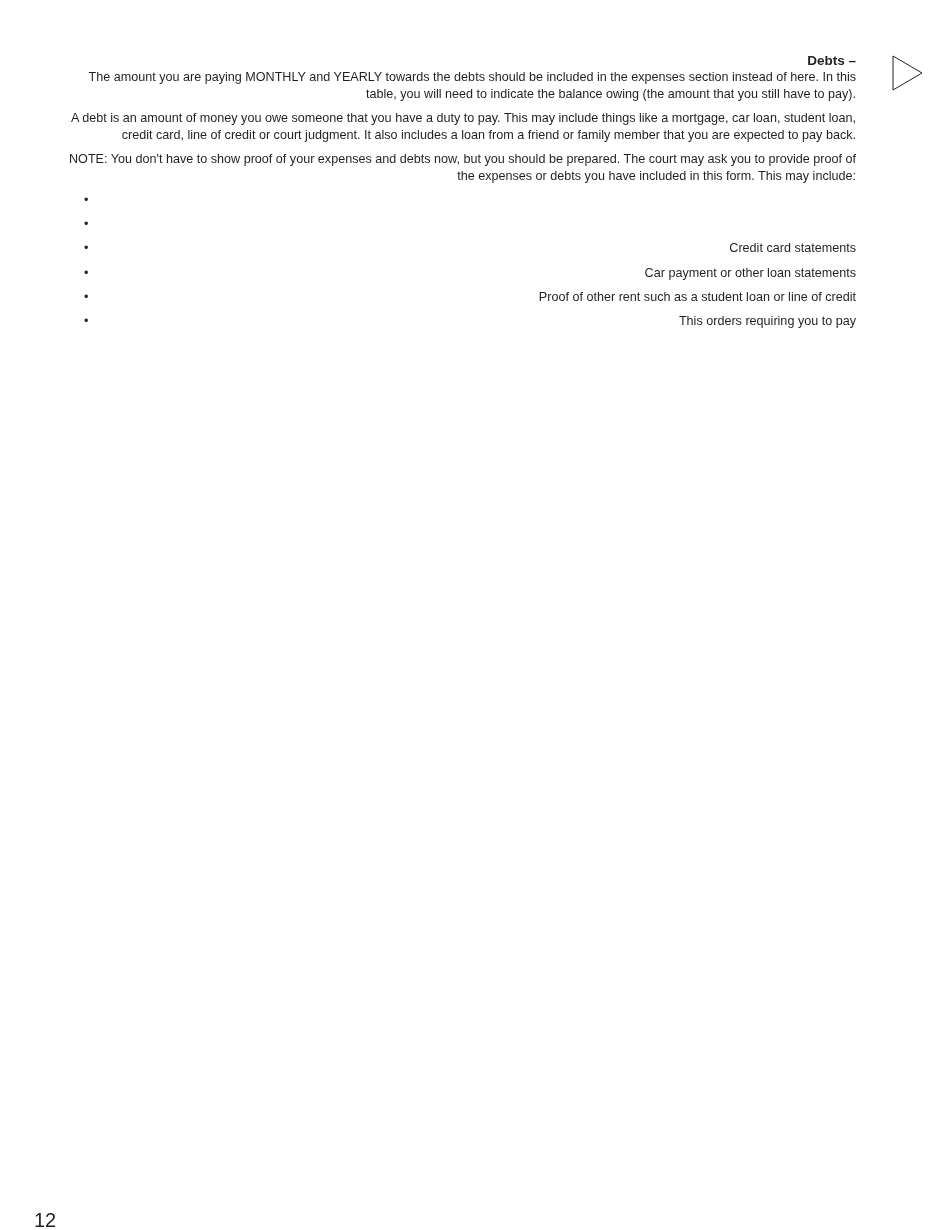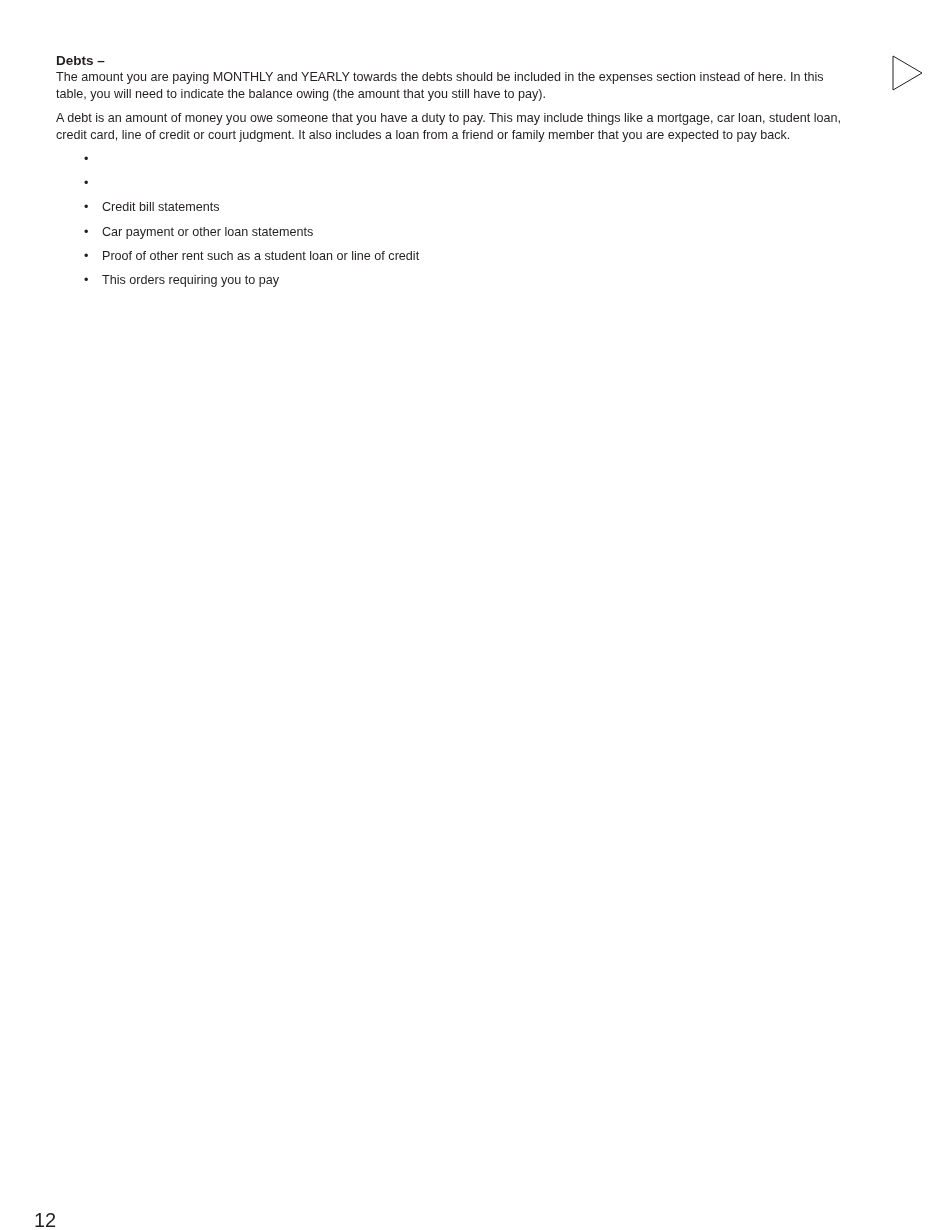--- a/index.html
+++ b/index.html
@@ -2,41 +2,42 @@
 <html><head>
 <meta charset="utf-8">
 <style>
   html, body { margin: 0; padding: 0; background: #ffffff; }
   body {
     width: 950px; height: 1230px; position: relative; overflow: hidden;
     font-family: "Liberation Sans", sans-serif; color: #231f20;
   }
   .content {
     position: absolute; left: 56px; top: 52px; width: 800px;
-    font-size: 12.6px; line-height: 17px;
+    font-size: 12.6px; line-height: 17px; text-align: right;
   }
   .heading { font-weight: bold; font-size: 13.5px; line-height: 17px; margin: 0; }
   p { margin: 0 0 7px 0; }
   ul { list-style: none; margin: 0; padding: 0; }
   li { position: relative; padding-left: 46px; height: 24.2px; line-height: 17px; }
   li .bullet { position: absolute; left: 28px; top: 0; }
   .next-arrow { position: absolute; left: 892px; top: 55px; width: 32px; height: 36px; }
   .page-number { position: absolute; left: 34px; top: 1209px; font-size: 20px; }
 </style>
 </head>
 <body>
 
 <div class="content">
   <div class="heading">Debts –</div>
   <p>The amount you are paying MONTHLY and YEARLY towards the debts should be included in the expenses section instead of here. In this table, you will need to indicate the balance owing (the amount that you still have to pay).</p>
   <p>A debt is an amount of money you owe someone that you have a duty to pay. This may include things like a mortgage, car loan, student loan, credit card, line of credit or court judgment. It also includes a loan from a friend or family member that you are expected to pay back.</p>
+  <p>NOTE:  You don't have to show proof of your expenses and debts now, but you should be prepared. The court may ask you to provide proof of the expenses or debts you have included in this form. This may include:</p>
   <ul>
     <li><span class="bullet">•</span></li>
     <li><span class="bullet">•</span></li>
-    <li><span class="bullet">•</span><span>Credit bill statements</span></li>
+    <li><span class="bullet">•</span><span>Credit card statements</span></li>
     <li><span class="bullet">•</span><span>Car payment or other loan statements</span></li>
     <li><span class="bullet">•</span><span>Proof of other rent such as a student loan or line of credit</span></li>
     <li><span class="bullet">•</span><span>This orders requiring you to pay</span></li>
   </ul>
 </div>
 
 <div class="next-arrow">
   <svg width="32" height="36" viewBox="0 0 32 36">
     <polygon points="1,1 30,18 1,35" fill="none" stroke="#231f20" stroke-width="1"></polygon>
   </svg>

